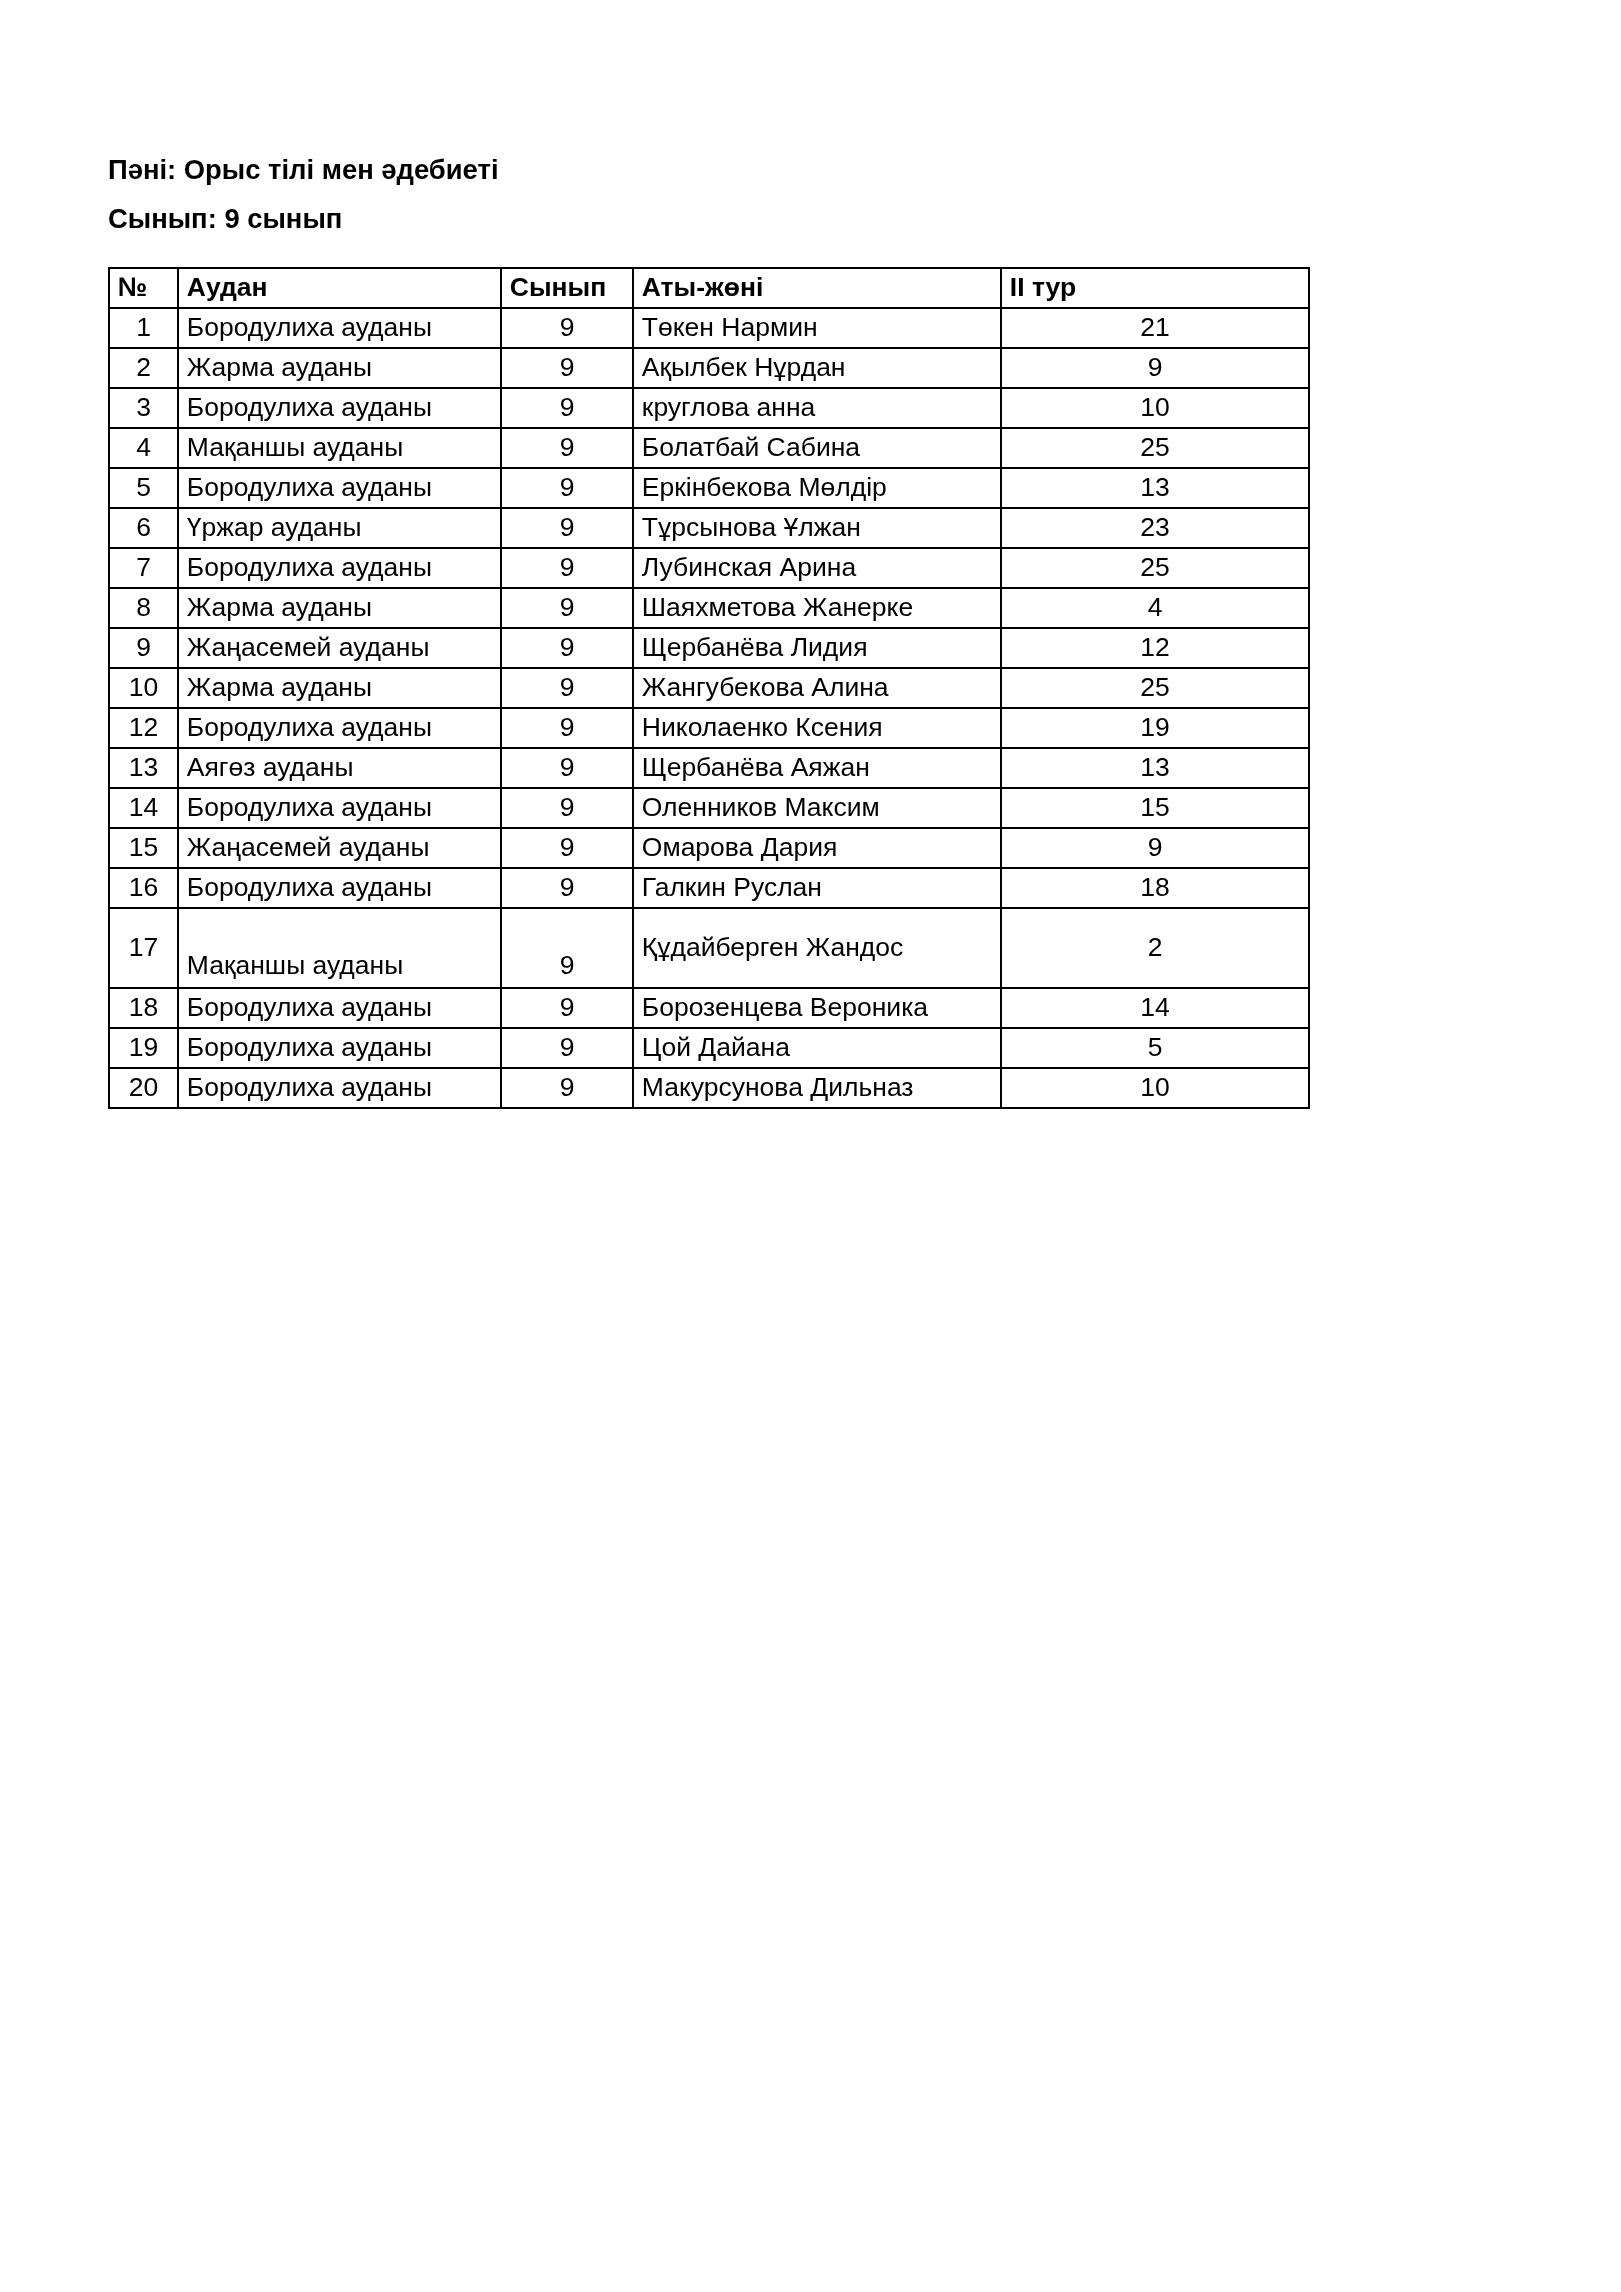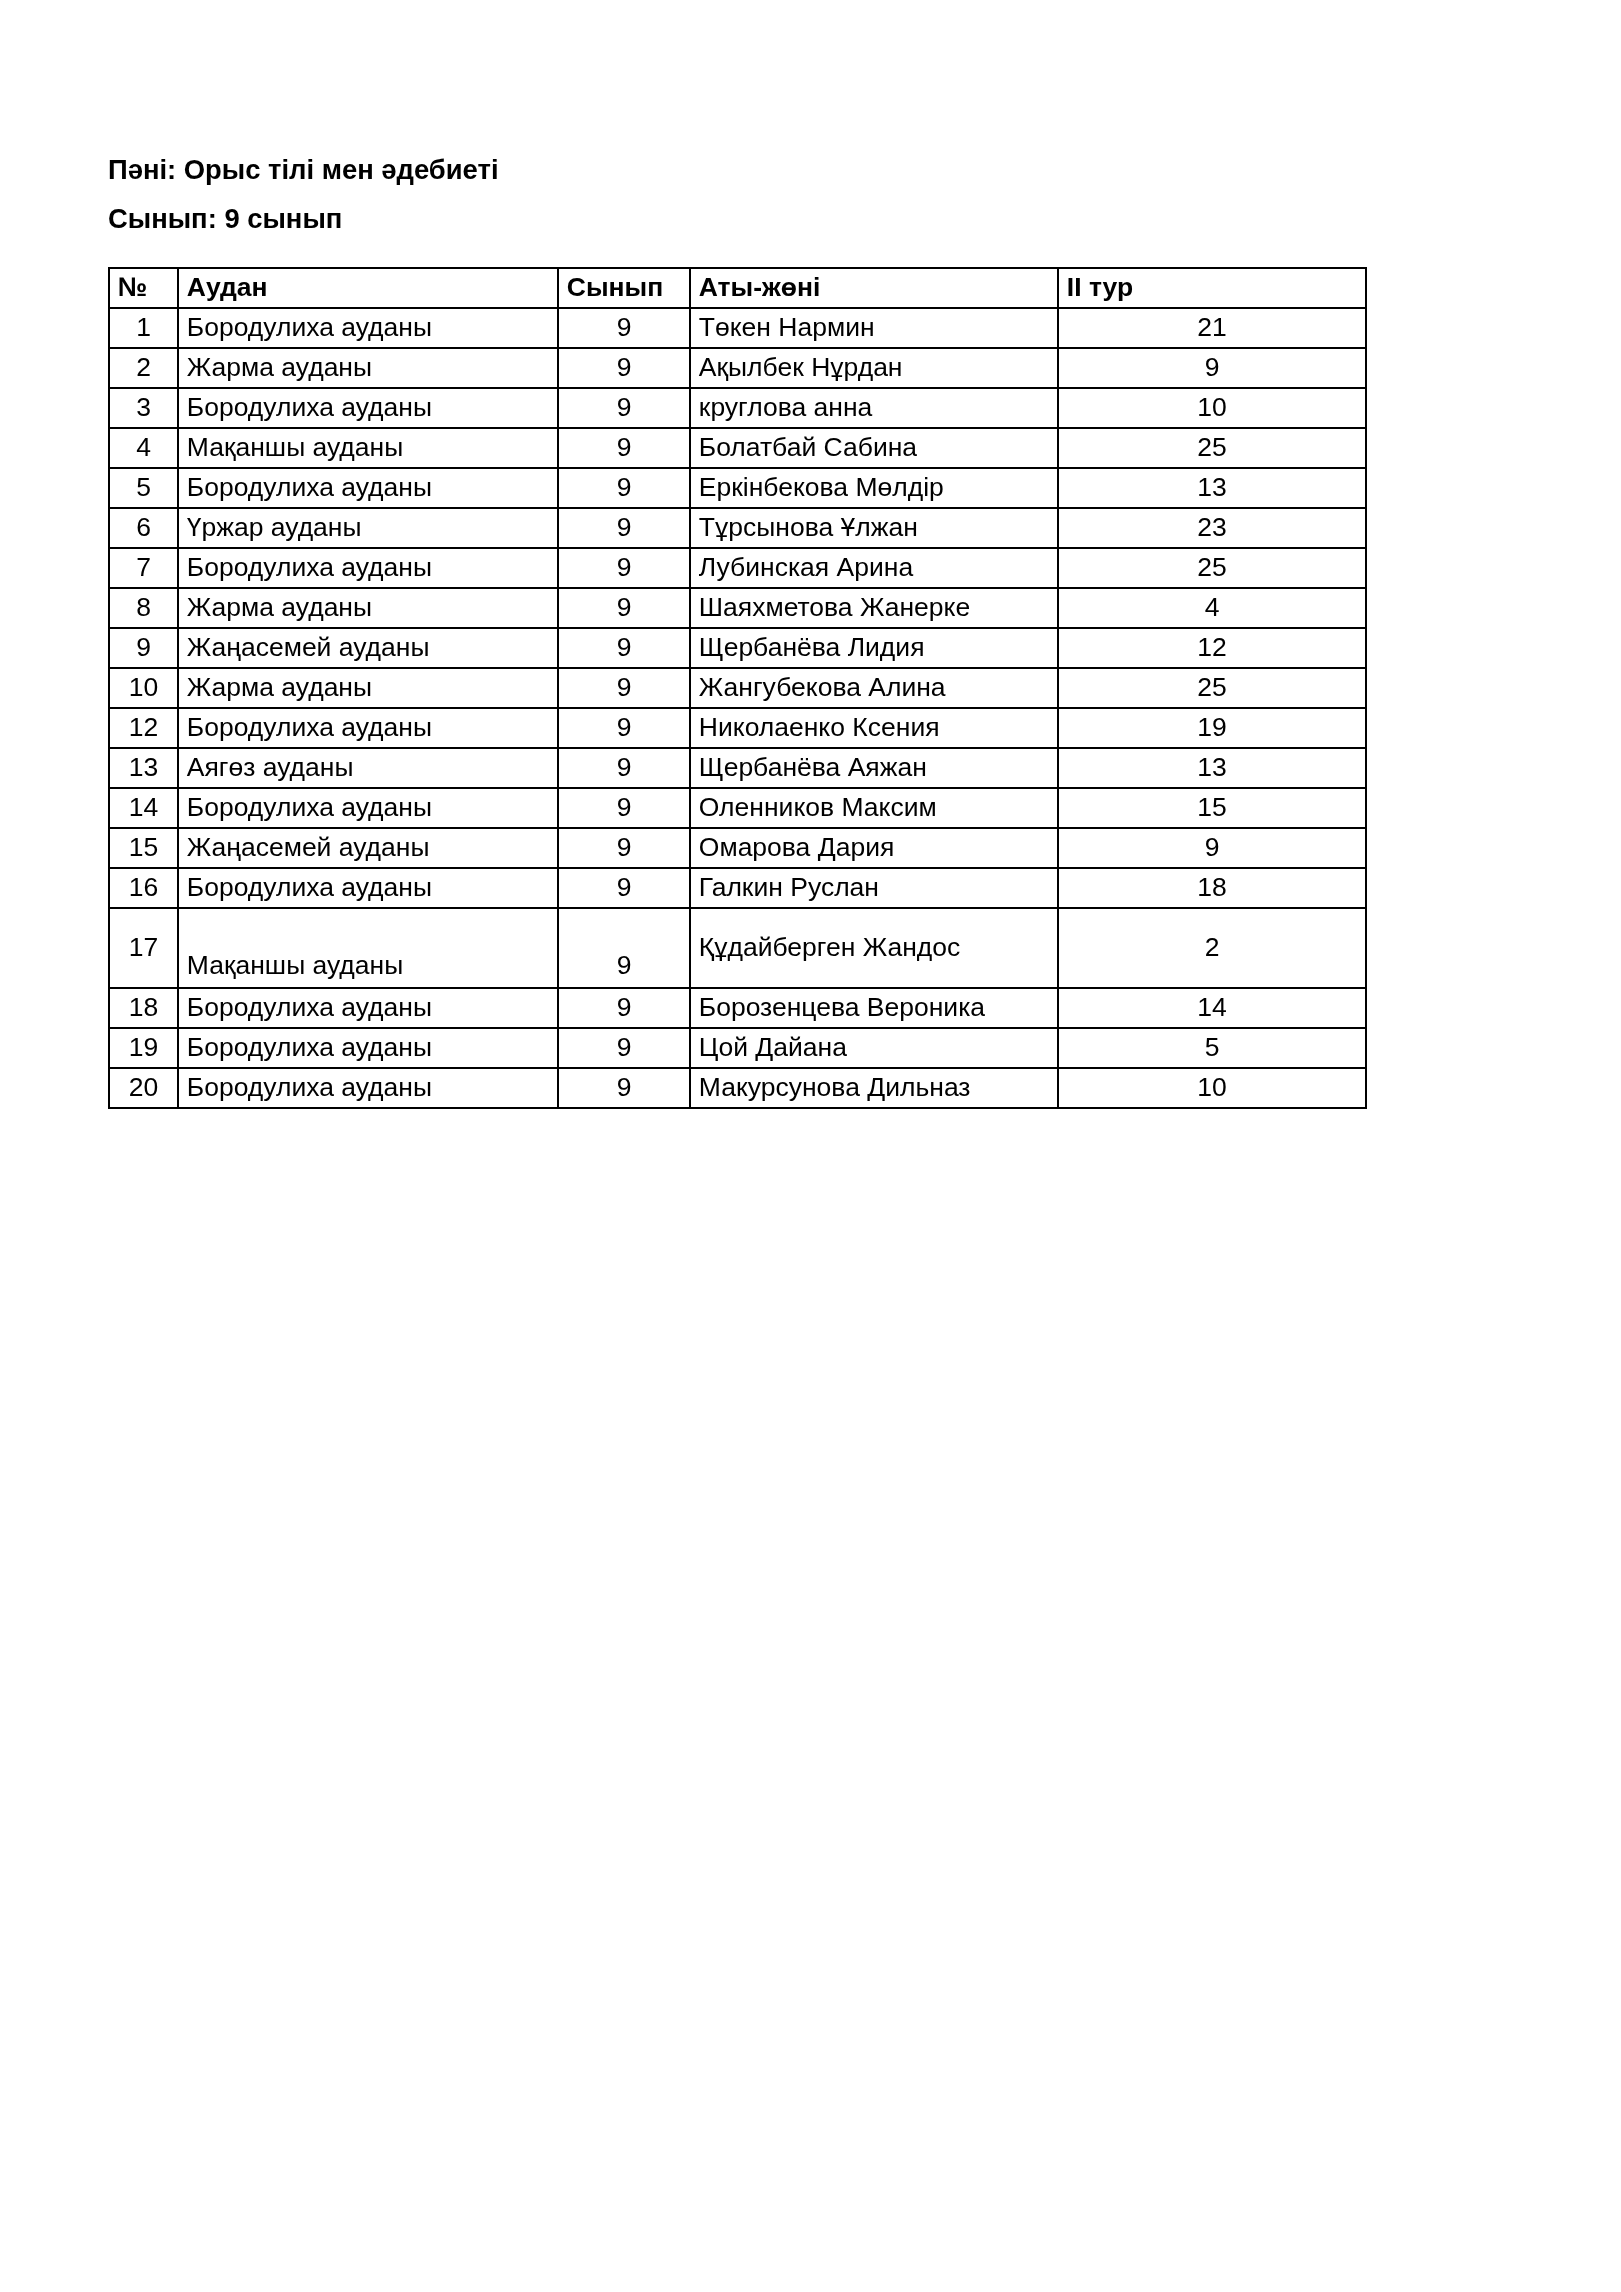--- a/index.html
+++ b/index.html
@@ -42,21 +42,21 @@
     font-size: 26.5px;
     line-height: 1.1;
     vertical-align: middle;
     overflow: hidden;
     white-space: nowrap;
   }
   table.results th {
     font-weight: bold;
   }
   .col-num      { width: 69px;  text-align: center; }
-  .col-district { width: 380px; text-align: left; }
+  .col-district { width: 323px; text-align: left; }
   .col-grade    { width: 132px; text-align: center; }
   .col-name     { width: 368px; text-align: left; border-radius: 15px; }
   .col-score    { width: 308px; text-align: center; border-radius: 7px; }
   th.col-num, th.col-district, th.col-name { text-align: left; }
   th.col-grade, th.col-score { text-align: left; }
   tr.tall td { height: 80px; }
   tr.tall td.col-district,
   tr.tall td.col-grade {
     vertical-align: bottom;
     padding-bottom: 5.9px;

